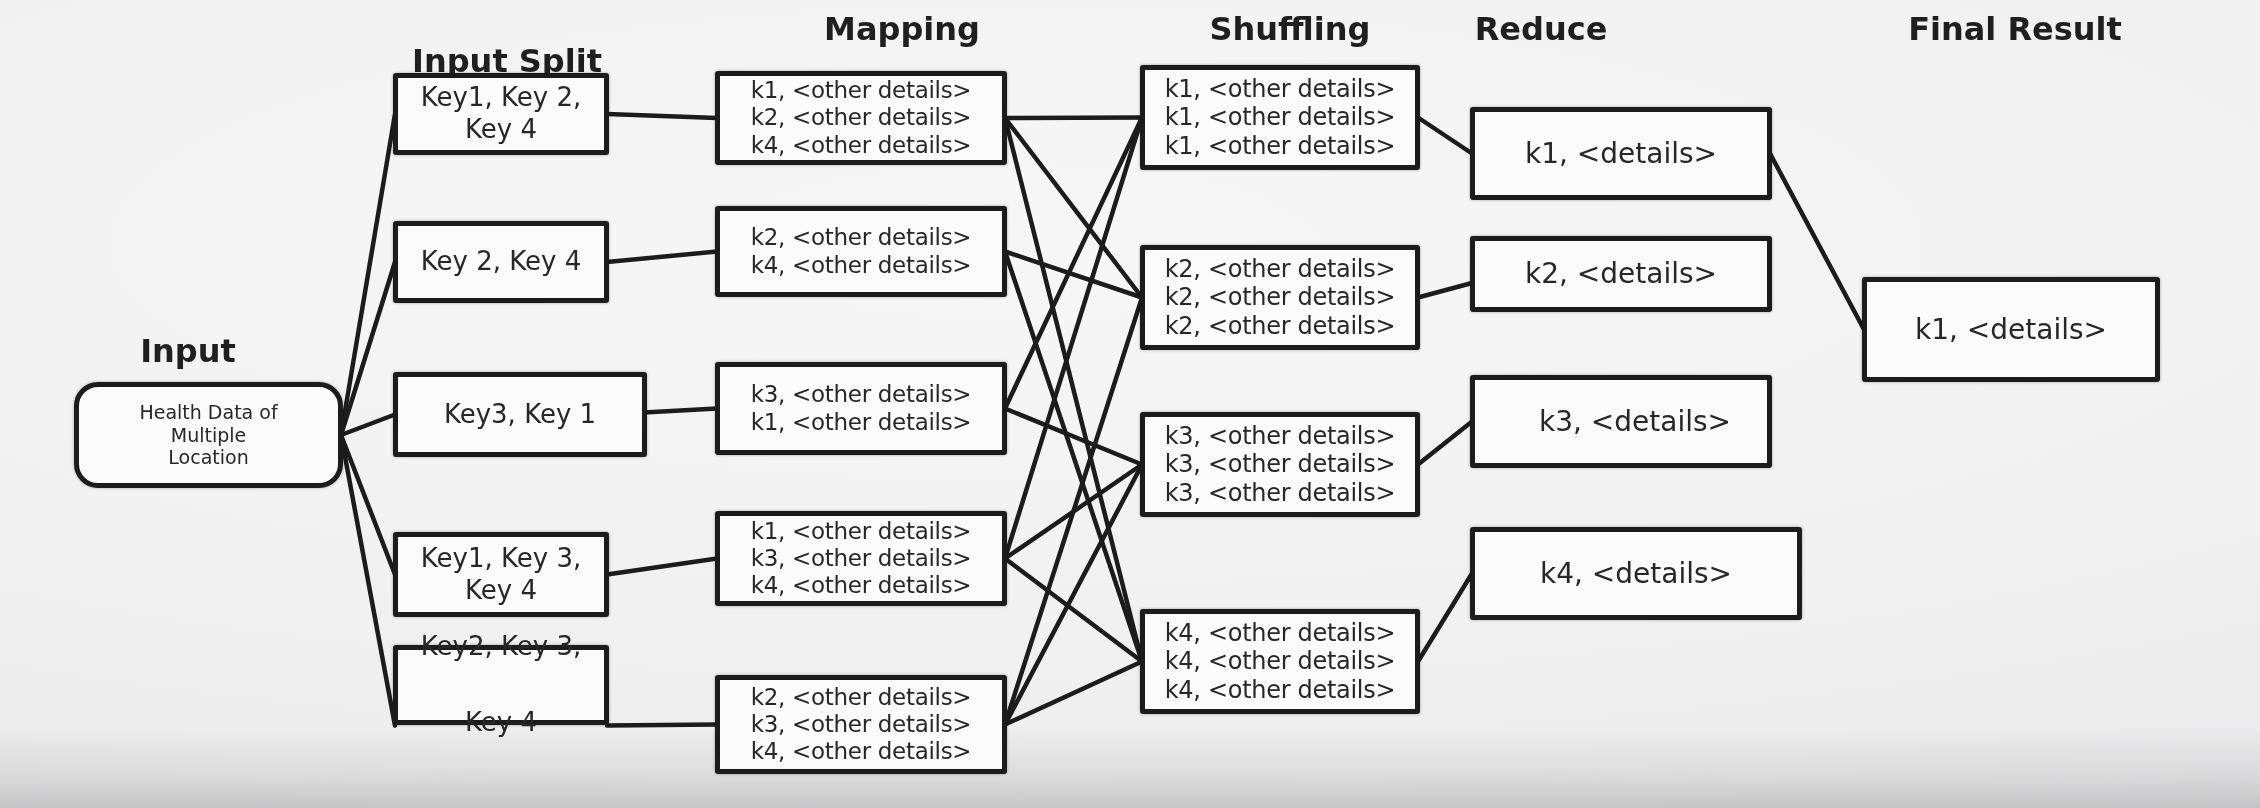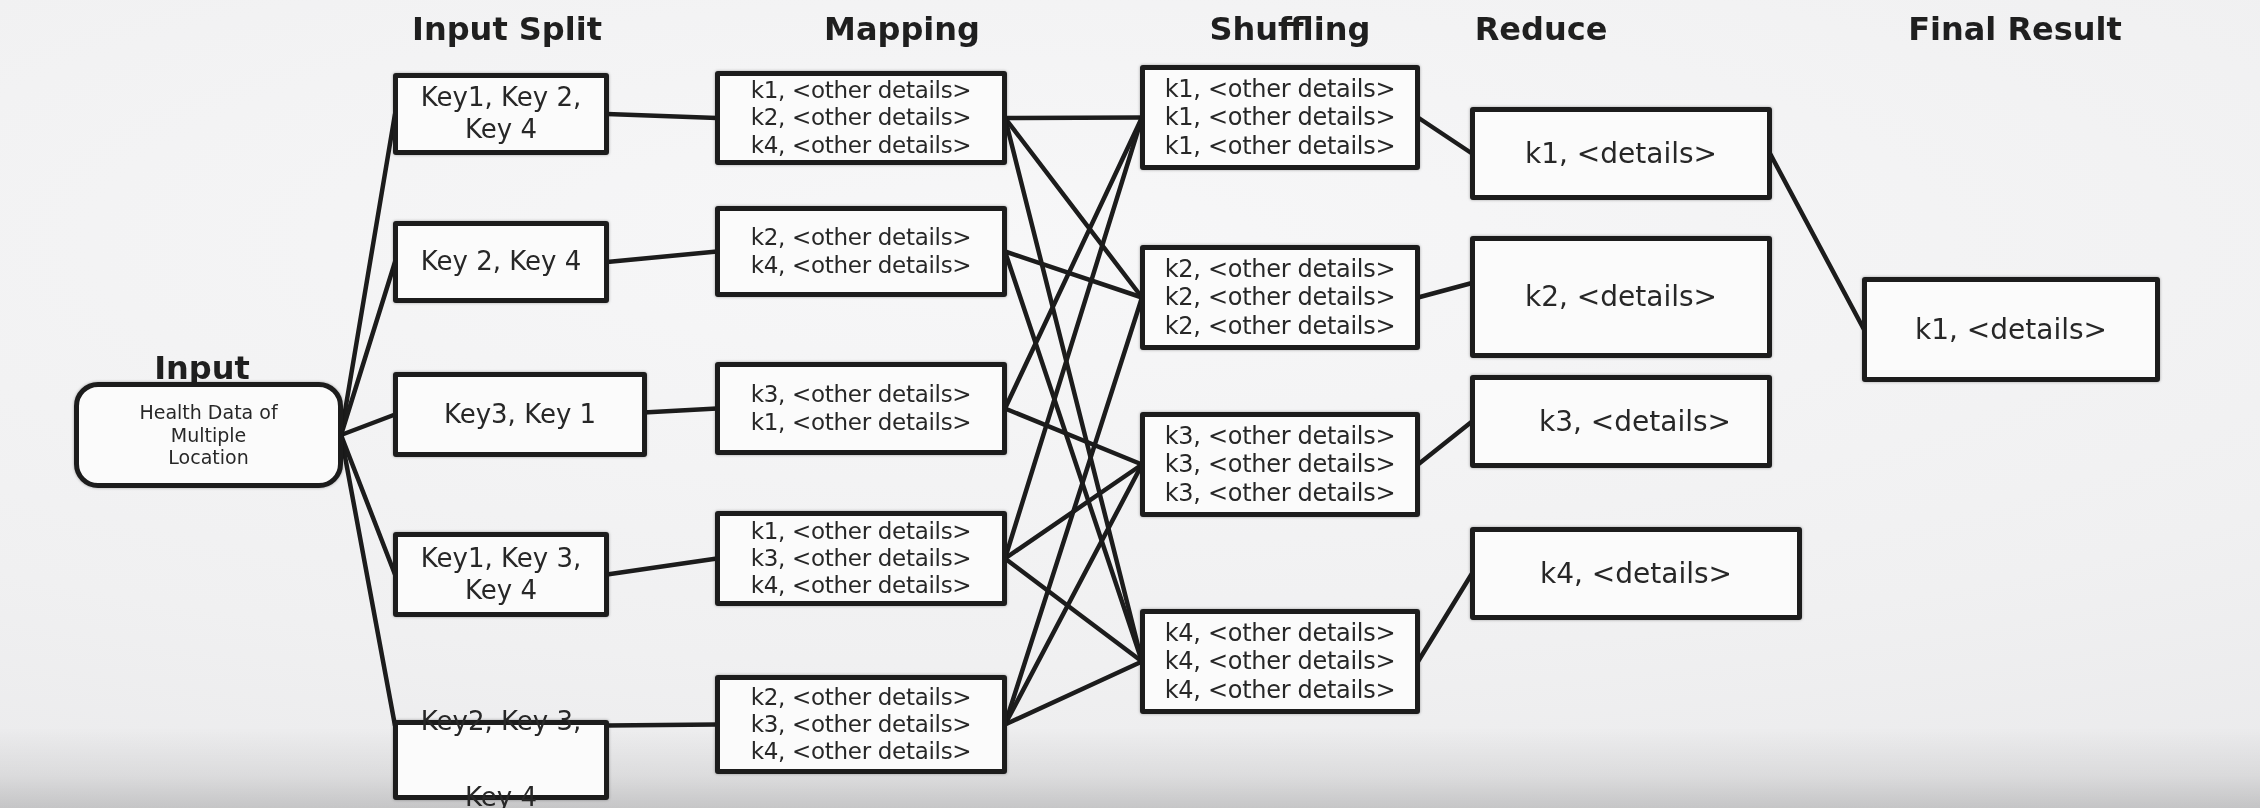--- a/index.html
+++ b/index.html
@@ -64,22 +64,22 @@
       <line x1="1005.0" y1="724.5" x2="1142.0" y2="297.5" stroke="#1c1c1c" stroke-width="4.5" stroke-linecap="round"></line>
       <line x1="1005.0" y1="724.5" x2="1142.0" y2="464.5" stroke="#1c1c1c" stroke-width="4.5" stroke-linecap="round"></line>
       <line x1="1005.0" y1="724.5" x2="1142.0" y2="661.5" stroke="#1c1c1c" stroke-width="4.5" stroke-linecap="round"></line>
       <line x1="1418.0" y1="117.5" x2="1472.0" y2="153.5" stroke="#1c1c1c" stroke-width="4.5" stroke-linecap="round"></line>
       <line x1="1418.0" y1="297.5" x2="1472.0" y2="283.0" stroke="#1c1c1c" stroke-width="4.5" stroke-linecap="round"></line>
       <line x1="1418.0" y1="464.5" x2="1472.0" y2="421.5" stroke="#1c1c1c" stroke-width="4.5" stroke-linecap="round"></line>
       <line x1="1418.0" y1="661.5" x2="1472.0" y2="573.5" stroke="#1c1c1c" stroke-width="4.5" stroke-linecap="round"></line>
       <line x1="1770.0" y1="153.5" x2="1864.0" y2="329.5" stroke="#1c1c1c" stroke-width="4.5" stroke-linecap="round"></line>
     </svg>
 
-  <div class="hdr" style="left:202px;top:332px;margin-top:17px;">Input</div>
-  <div class="hdr" style="left:507px;">Input Split</div>
+  <div class="hdr" style="left:188px;top:332px;">Input</div>
+  <div class="hdr" style="left:507px;margin-top:32px;">Input Split</div>
   <div class="hdr" style="left:902px;">Mapping</div>
   <div class="hdr" style="left:1290px;">Shuffling</div>
   <div class="hdr" style="left:1541px;">Reduce</div>
   <div class="hdr" style="left:2015px;">Final Result</div>
 
   <div class="box input-box" style="left:74px;top:382px;width:269px;height:106px;">
     <span class="ln">Health Data of</span>
     <span class="ln">Multiple</span>
     <span class="ln">Location</span>
   </div>
@@ -91,21 +91,21 @@
   <div class="box split" style="left:393px;top:221px;width:216px;height:82px;">
     <span class="ln">Key 2, Key 4</span>
   </div>
   <div class="box split" style="left:393px;top:372px;width:254px;height:85px;">
     <span class="ln">Key3, Key 1</span>
   </div>
   <div class="box split" style="left:393px;top:532px;width:216px;height:85px;">
     <span class="ln">Key1, Key 3,</span>
     <span class="ln">Key 4</span>
   </div>
-  <div class="box split" style="left:393px;top:720px;width:216px;height:80px;gap:44px;">
+  <div class="box split" style="left:393px;top:645px;width:216px;height:80px;gap:44px;">
     <span class="ln">Key2, Key 3,</span>
     <span class="ln">Key 4</span>
   </div>
 
   <div class="box map" style="left:715px;top:71px;width:292px;height:94px;">
     <span class="ln">k1, &lt;other details&gt;</span>
     <span class="ln">k2, &lt;other details&gt;</span>
     <span class="ln">k4, &lt;other details&gt;</span>
   </div>
   <div class="box map" style="left:715px;top:206px;width:292px;height:91px;">
@@ -144,21 +144,21 @@
   </div>
   <div class="box shuffle" style="left:1140px;top:609px;width:280px;height:105px;">
     <span class="ln">k4, &lt;other details&gt;</span>
     <span class="ln">k4, &lt;other details&gt;</span>
     <span class="ln">k4, &lt;other details&gt;</span>
   </div>
 
   <div class="box reduce" style="left:1470px;top:107px;width:302px;height:93px;">
     <span class="ln">k1, &lt;details&gt;</span>
   </div>
-  <div class="box reduce" style="left:1470px;top:236px;width:302px;height:122px;">
+  <div class="box reduce" style="left:1470px;top:236px;width:302px;height:76px;">
     <span class="ln">k2, &lt;details&gt;</span>
   </div>
   <div class="box reduce" style="left:1470px;top:375px;width:302px;height:93px;padding-left:28px;">
     <span class="ln">k3, &lt;details&gt;</span>
   </div>
   <div class="box reduce" style="left:1470px;top:527px;width:332px;height:93px;">
     <span class="ln">k4, &lt;details&gt;</span>
   </div>
 
   <div class="box final" style="left:1862px;top:277px;width:298px;height:105px;">

